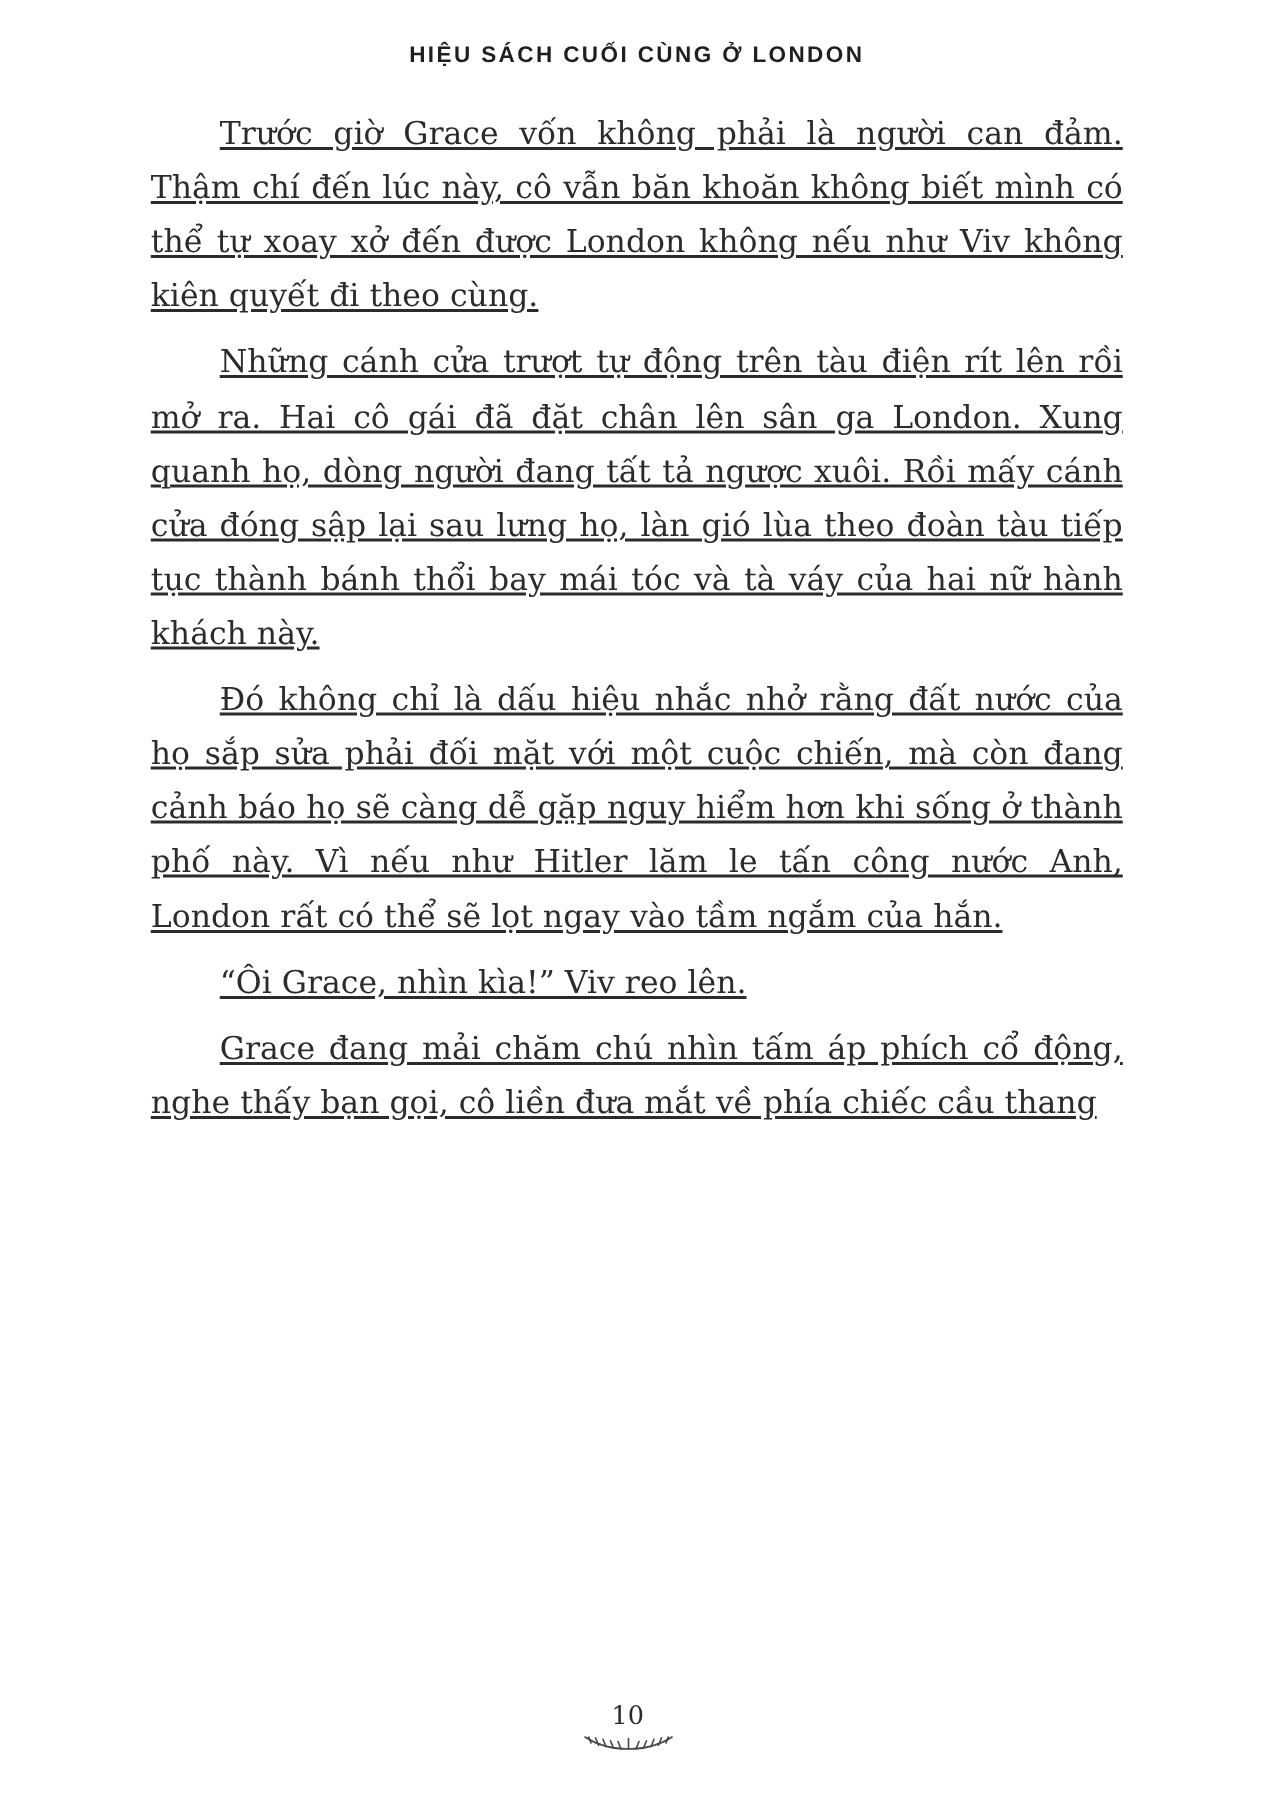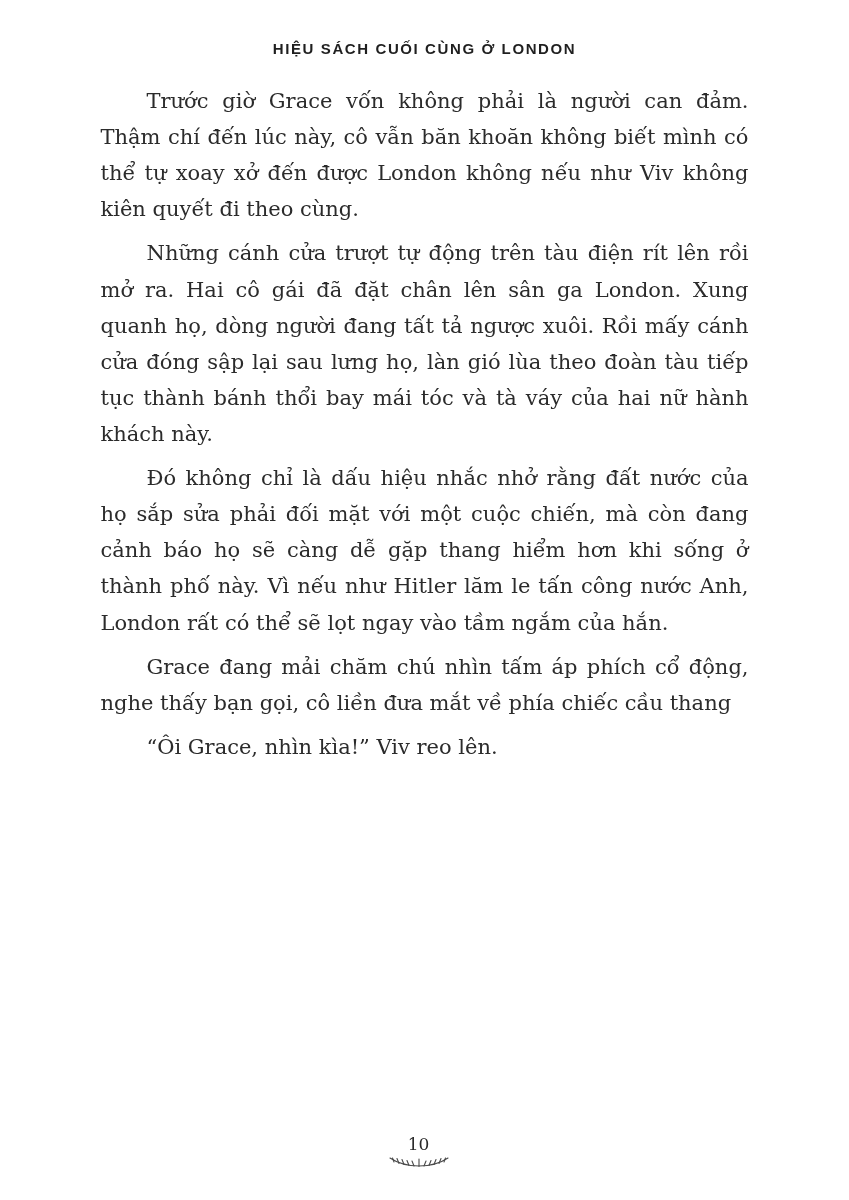--- a/index.html
+++ b/index.html
@@ -11,39 +11,40 @@
     position: relative;
     width: 849px;
     height: 1200px;
     margin: 0 auto;
     background: #ffffff;
     color: #2b2b2b;
     font-family: "DejaVu Serif", serif;
     overflow: hidden;
   }
   .page-header {
-    padding-top: 40px;
+    padding-top: 28px;
     text-align: center;
     font-family: "Liberation Sans", sans-serif;
     font-weight: 700;
     font-size: 15px;
     letter-spacing: 1.6px;
     color: #1f1f1f;
   }
   .page-body {
     width: 648px;
     margin: 26px auto 0 auto;
     font-size: 21px;
     line-height: 1.72;
     text-align: justify;
     color: #2b2b2b;
   }
   .page-body p.para {
     margin: 0 0 8px 0;
     text-indent: 46px;
+    text-decoration: underline;
   }
   .page-footer {
     position: absolute;
     left: 0;
     right: 12px;
     bottom: 28px;
     text-align: center;
   }
   .page-number {
     font-size: 17px;
@@ -68,25 +69,25 @@
 
   <main class="page-body">
 
       <p class="para">Trước giờ Grace vốn không phải là người can đảm. Thậm chí đến lúc này, cô vẫn băn khoăn không biết mình có thể tự xoay xở đến được London không nếu như Viv không kiên quyết đi theo cùng.</p>
 
 
 
       <p class="para">Những cánh cửa trượt tự động trên tàu điện rít lên rồi mở ra. Hai cô gái đã đặt chân lên sân ga London. Xung quanh họ, dòng người đang tất tả ngược xuôi. Rồi mấy cánh cửa đóng sập lại sau lưng họ, làn gió lùa theo đoàn tàu tiếp tục thành bánh thổi bay mái tóc và tà váy của hai nữ hành khách này.</p>
 
 
-      <p class="para">Đó không chỉ là dấu hiệu nhắc nhở rằng đất nước của họ sắp sửa phải đối mặt với một cuộc chiến, mà còn đang cảnh báo họ sẽ càng dễ gặp thang hiểm hơn khi sống ở thành phố này. Vì nếu như Hitler lăm le tấn công nước Anh, London rất có thể sẽ lọt ngay vào tầm ngắm của hắn.</p>
+      <p class="para">Đó không chỉ là dấu hiệu nhắc nhở rằng đất nước của họ sắp sửa phải đối mặt với một cuộc chiến, mà còn đang cảnh báo họ sẽ càng dễ gặp nguy hiểm hơn khi sống ở thành phố này. Vì nếu như Hitler lăm le tấn công nước Anh, London rất có thể sẽ lọt ngay vào tầm ngắm của hắn.</p>
+
+      <p class="para">“Ôi Grace, nhìn kìa!” Viv reo lên.</p>
 
       <p class="para">Grace đang mải chăm chú nhìn tấm áp phích cổ động, nghe thấy bạn gọi, cô liền đưa mắt về phía chiếc cầu thang</p>
-
-      <p class="para">“Ôi Grace, nhìn kìa!” Viv reo lên.</p>
     </main>
 
   <footer class="page-footer">
     <div class="page-number">10</div>
     <div class="ornament">
       <svg width="66" height="16" viewBox="0 0 66 16" fill="none" stroke="#4a4a4a" stroke-width="1.1" stroke-linecap="round">
         <path d="M33 3 L33 10"></path>
         <path d="M33 10 C 24 10, 13 8, 4 2"></path>
         <path d="M33 10 C 42 10, 53 8, 62 2"></path>
         <path d="M28 10 L26 5"></path>

